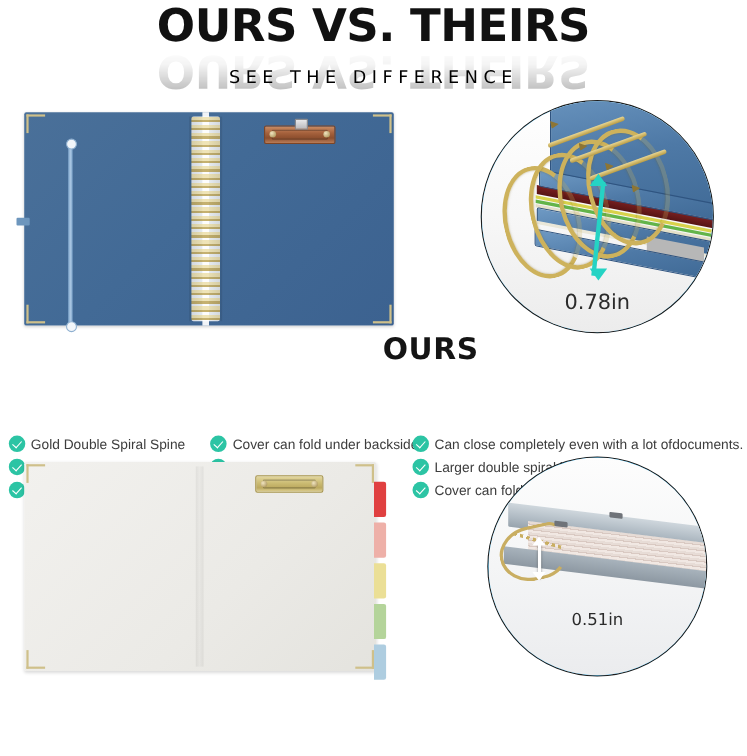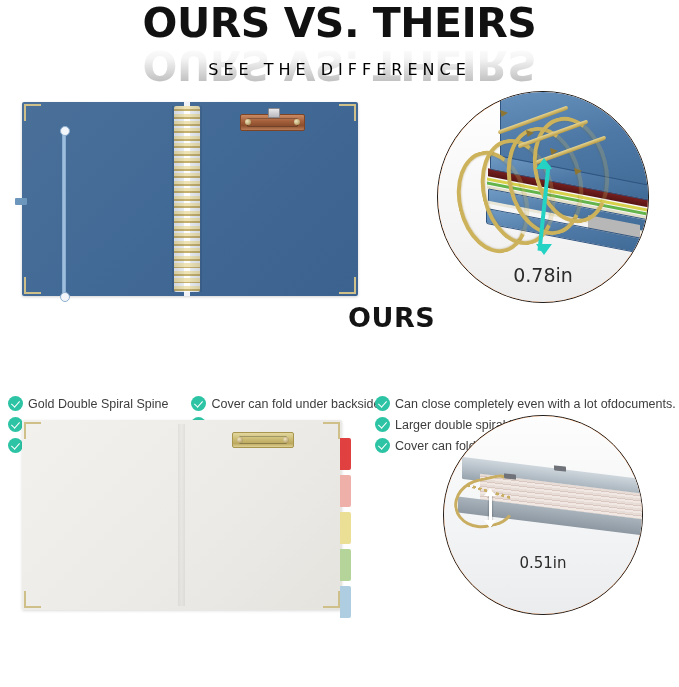--- a/index.html
+++ b/index.html
@@ -222,21 +222,21 @@
     text-shadow: 0 1px 1px rgba(255,255,255,0.9);
   }
   .label-ours   { left: 348px; top: 178px; margin-top: 36px; }
 
   
   .inset {
     position: absolute;
     border-radius: 50%;
     overflow: hidden;
     border: 1.5px solid #1d1d1d;
-    background: #f97316;
+    background: #0ea5e9;
   }
   .inset-top    { left: 437px; top: 3px;  width: 210px; height: 210px; }
   .inset-bottom { left: 443px; top: 13px; width: 198px; height: 198px; }
 
   
   .ours-art { position: absolute; inset: 0; background: linear-gradient(to bottom, #ffffff 0%, #f6f6f6 55%, #ececec 100%); }
   .blue-slab {
     position: absolute;
     background: linear-gradient(160deg, #6f9ac4 0%, #4e79a6 50%, #3f6995 100%);
     border: 1px solid #2f5480;

